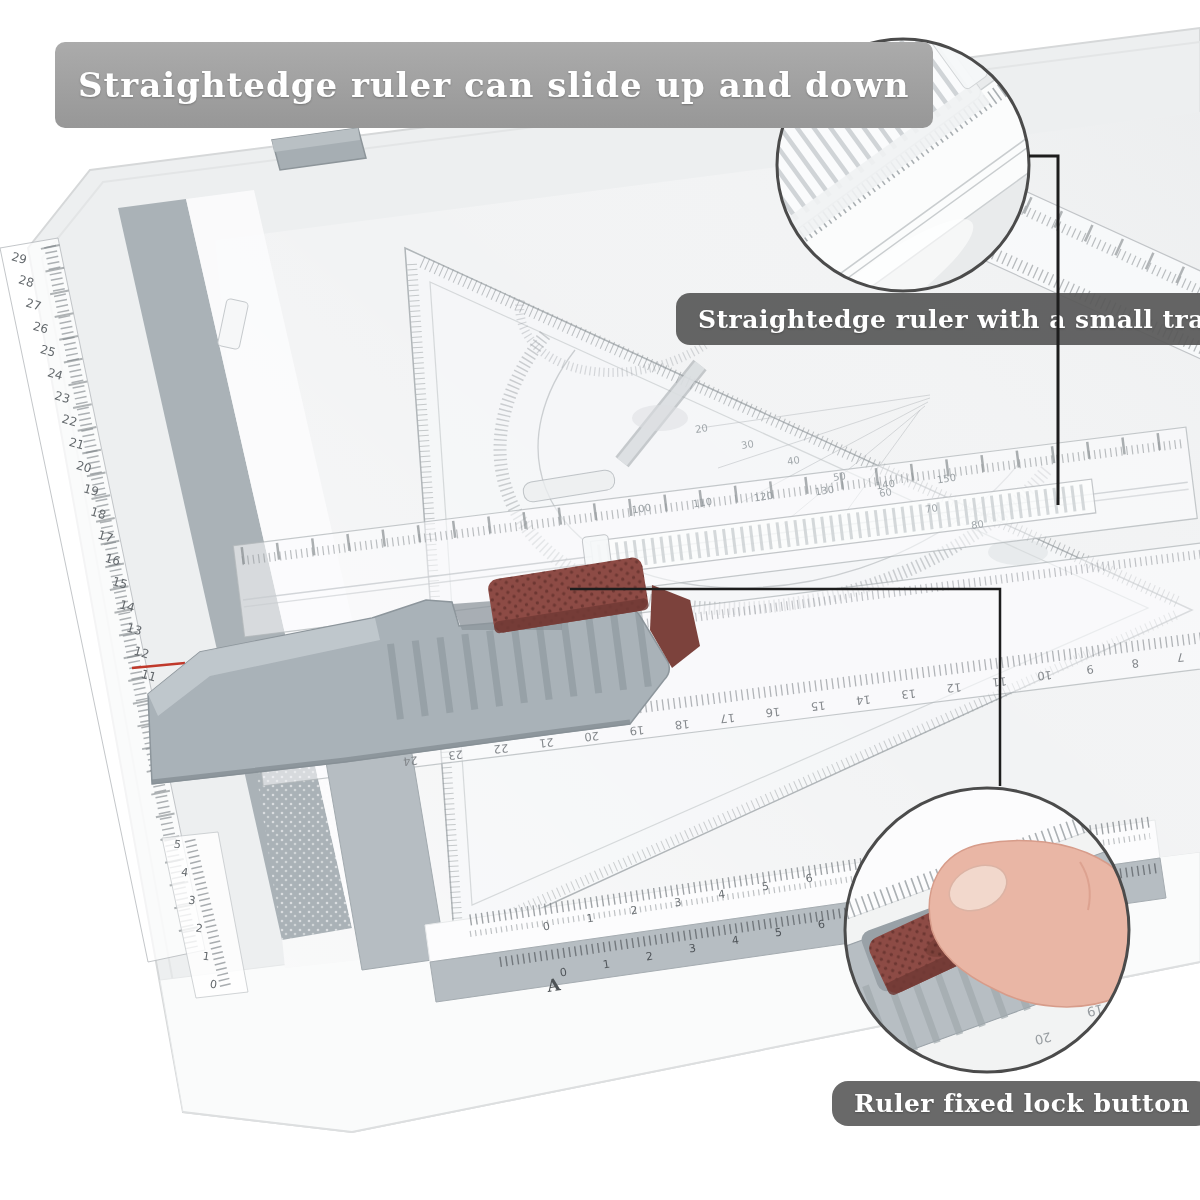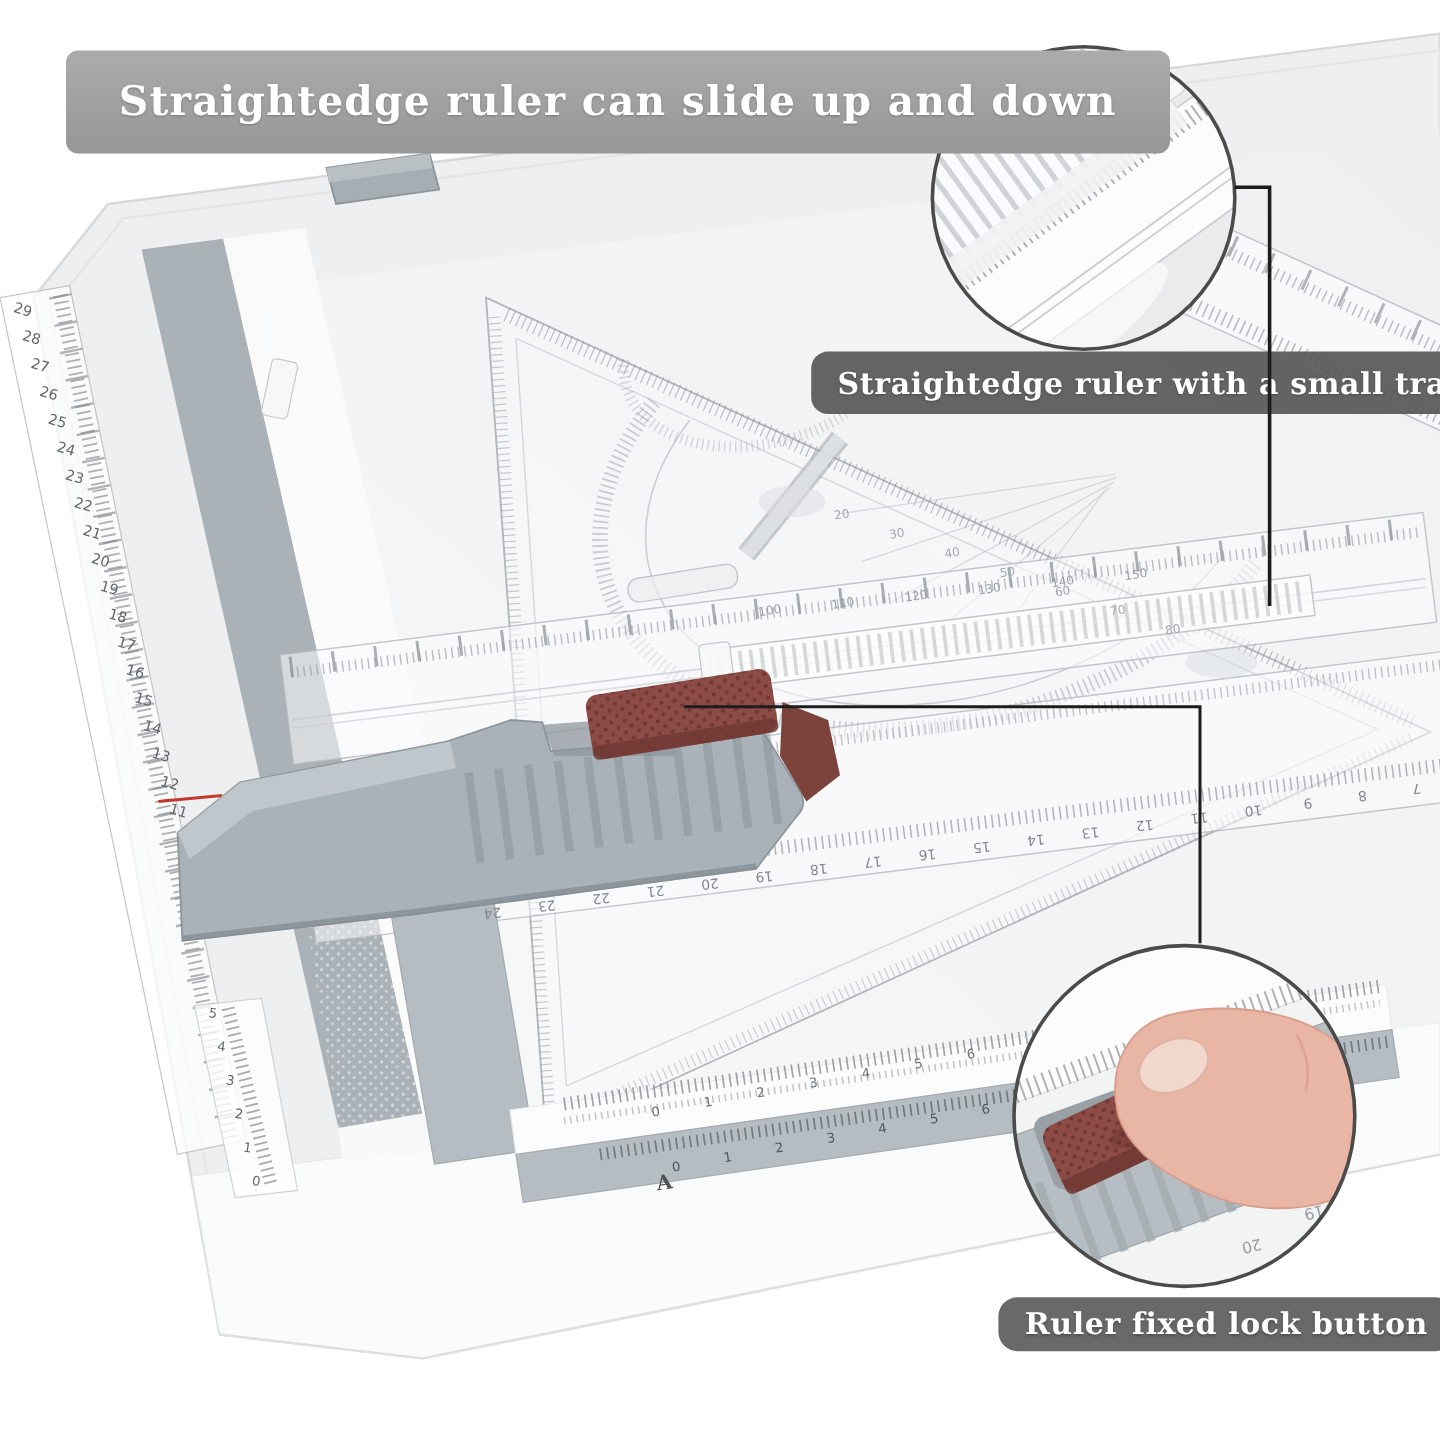--- a/index.html
+++ b/index.html
@@ -2,21 +2,21 @@
 <html><head>
 <meta charset="utf-8">
 <style>
   html,body{margin:0;padding:0;background:#ffffff;}
   .stage{position:relative;width:1200px;height:1200px;background:#ffffff;overflow:hidden;
          font-family:"Liberation Sans",sans-serif;}
   .stage svg{position:absolute;left:0;top:0;}
   .pill{position:absolute;display:flex;align-items:center;justify-content:center;
         color:#ffffff;font-family:"DejaVu Serif",serif;font-weight:bold;
         white-space:nowrap;text-shadow:0 1px 2px rgba(0,0,0,.25);}
-  .pill-banner{left:55px;top:42px;height:86px;padding:0 44px;border-radius:10px;
+  .pill-banner{left:55px;top:42px;height:86px;padding:0 23px;border-radius:10px;
         font-size:34px;letter-spacing:1px;
         background:linear-gradient(180deg,#ababab,#979797);}
   .pill-track{left:676px;top:293px;height:52px;padding:0 22px;border-radius:14px;
         font-size:25px;letter-spacing:.5px;background:rgba(88,88,88,.93);}
   .pill-lock{left:832px;top:1081px;height:45px;padding:0 22px;border-radius:16px;
         font-size:25px;letter-spacing:.5px;background:rgba(97,97,97,.95);}
   #ann{pointer-events:none;}
 </style>
 </head>
 <body>

